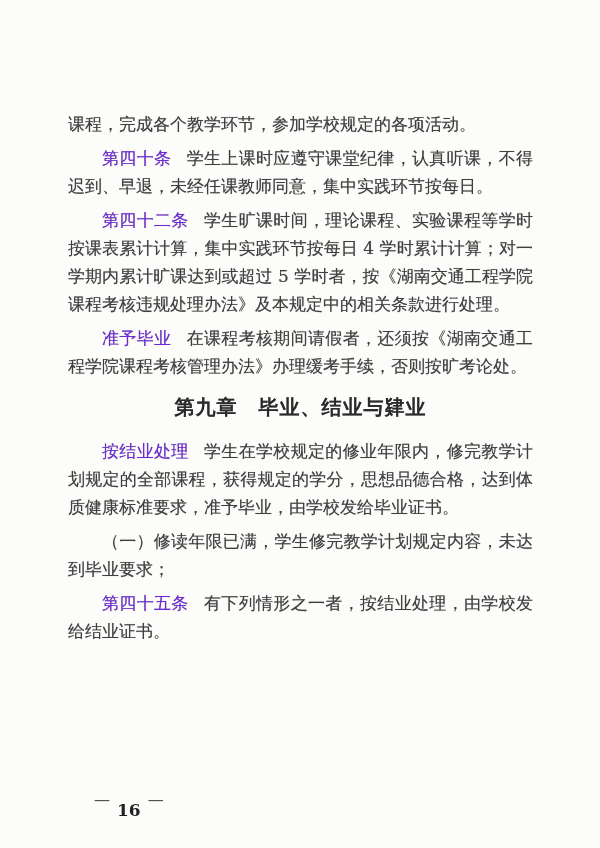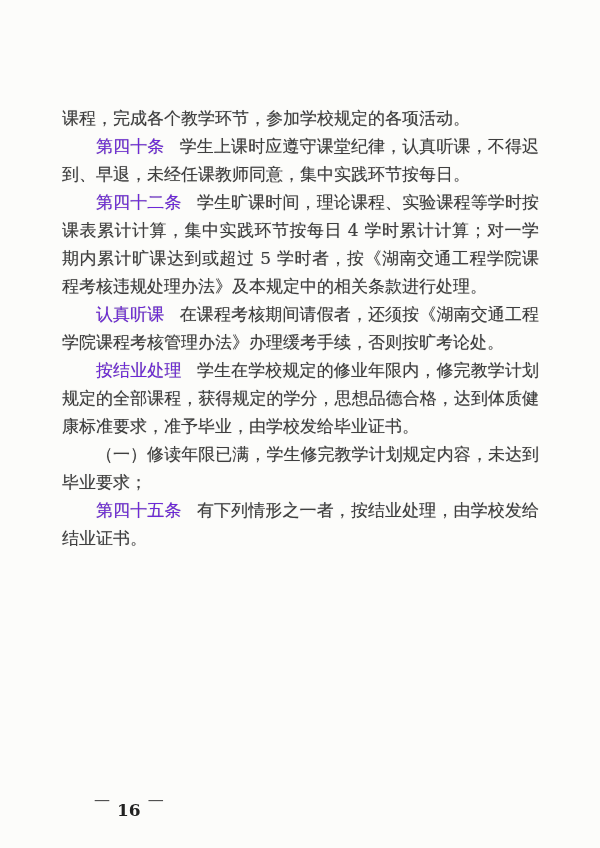--- a/index.html
+++ b/index.html
@@ -15,21 +15,21 @@
     overflow: hidden;
     font-family: "DejaVu Serif", "Liberation Serif", serif;
   }
   .content {
     position: absolute;
     left: 62px;
     top: 104px;
     width: 477px;
   }
   .para {
-    margin: 0;
+    margin: 6px;
     font-size: 17px;
     line-height: 28px;
     color: #3f3f3f;
     text-align: justify;
     text-indent: 2em;
     text-shadow: 0 0 0.7px rgba(70,70,70,0.55);
     word-break: normal;
   }
   .para.cont {
     text-indent: 0;
@@ -77,22 +77,23 @@
 <div class="page">
   <div class="content">
 
     <p class="para cont">课程，完成各个教学环节，参加学校规定的各项活动。</p>
 
     <p class="para"><span class="lead">第四十条</span><span>学生上课时应遵守课堂纪律，认真听课，不得迟到、早退，未经任课教师同意，集中实践环节按每日。</span></p>
 
 
     <p class="para"><span class="lead">第四十二条</span><span>学生旷课时间，理论课程、实验课程等学时按课表累计计算，集中实践环节按每日 4 学时累计计算；对一学期内累计旷课达到或超过 5 学时者，按《湖南交通工程学院课程考核违规处理办法》及本规定中的相关条款进行处理。</span></p>
 
-    <p class="para"><span class="lead">认真听课</span><span>在课程考核期间请假者，还须按《湖南交通工程学院课程考核管理办法》办理缓考手续，否则按旷考论处。</span></p>
+    <p class="para"><span class="lead">准予毕业</span><span>在课程考核期间请假者，还须按《湖南交通工程学院课程考核管理办法》办理缓考手续，否则按旷考论处。</span></p>
 
+    <h2 class="chapter">第九章　毕业、结业与肄业</h2>
 
     <p class="para"><span class="lead">按结业处理</span><span>学生在学校规定的修业年限内，修完教学计划规定的全部课程，获得规定的学分，思想品德合格，达到体质健康标准要求，准予毕业，由学校发给毕业证书。</span></p>
 
     <p class="para">（一）修读年限已满，学生修完教学计划规定内容，未达到毕业要求；</p>
 
     <p class="para"><span class="lead">第四十五条</span><span>有下列情形之一者，按结业处理，由学校发给结业证书。</span></p>
 
   </div>
 
   <div class="footer">

